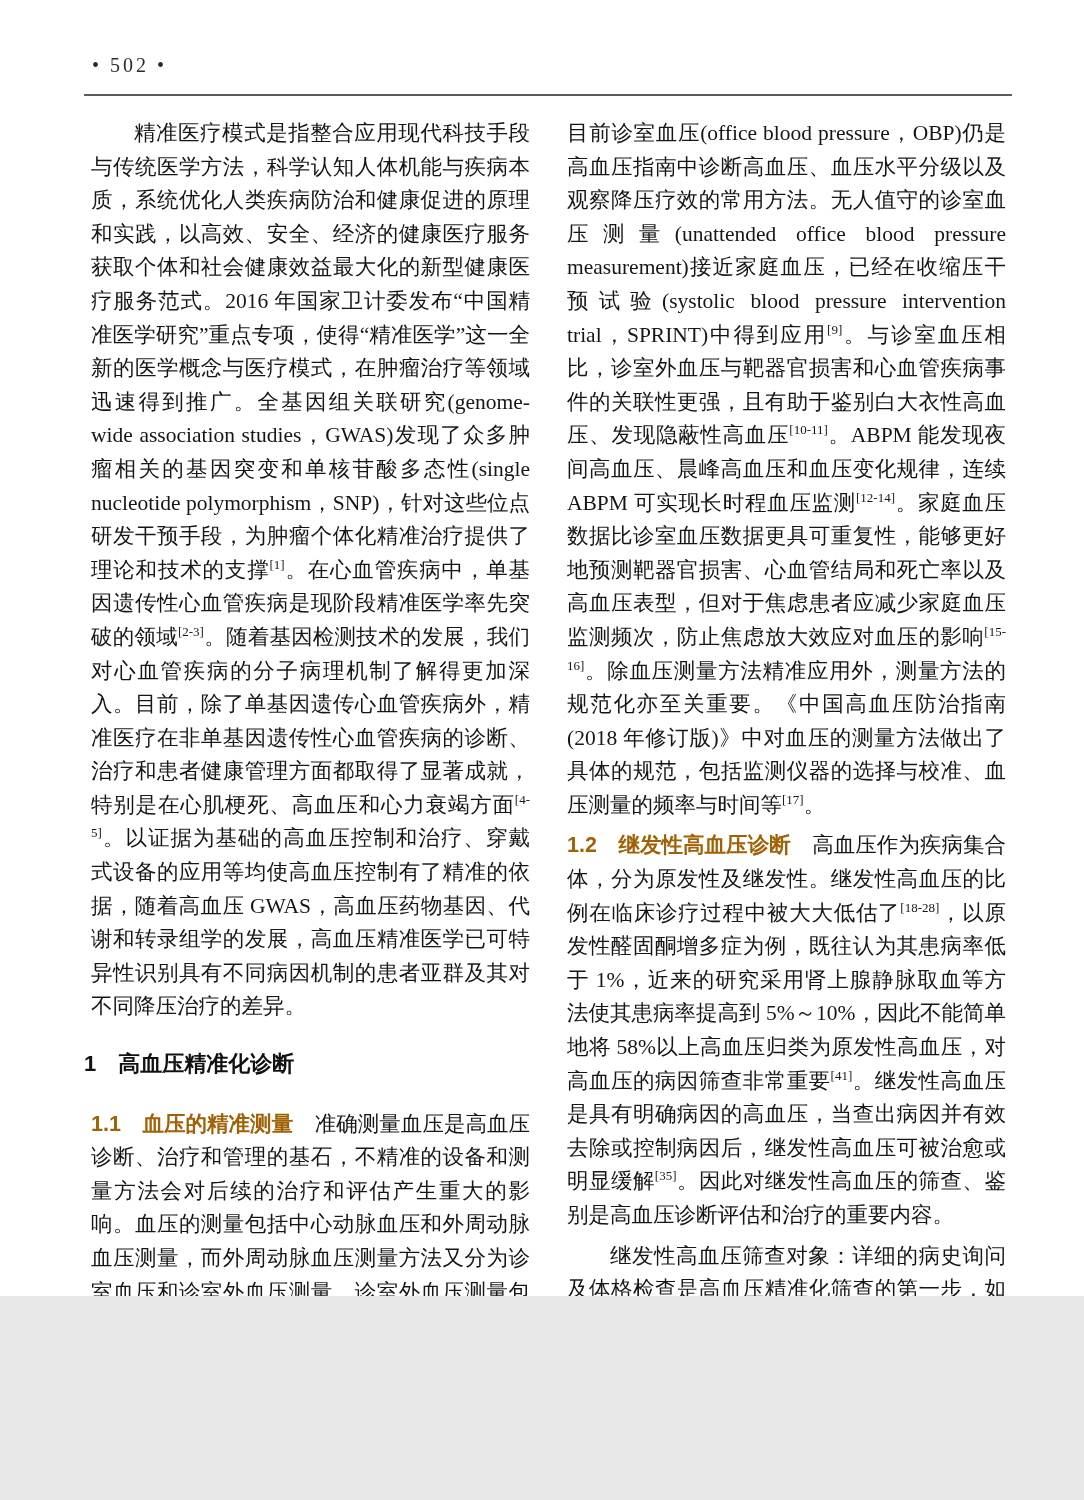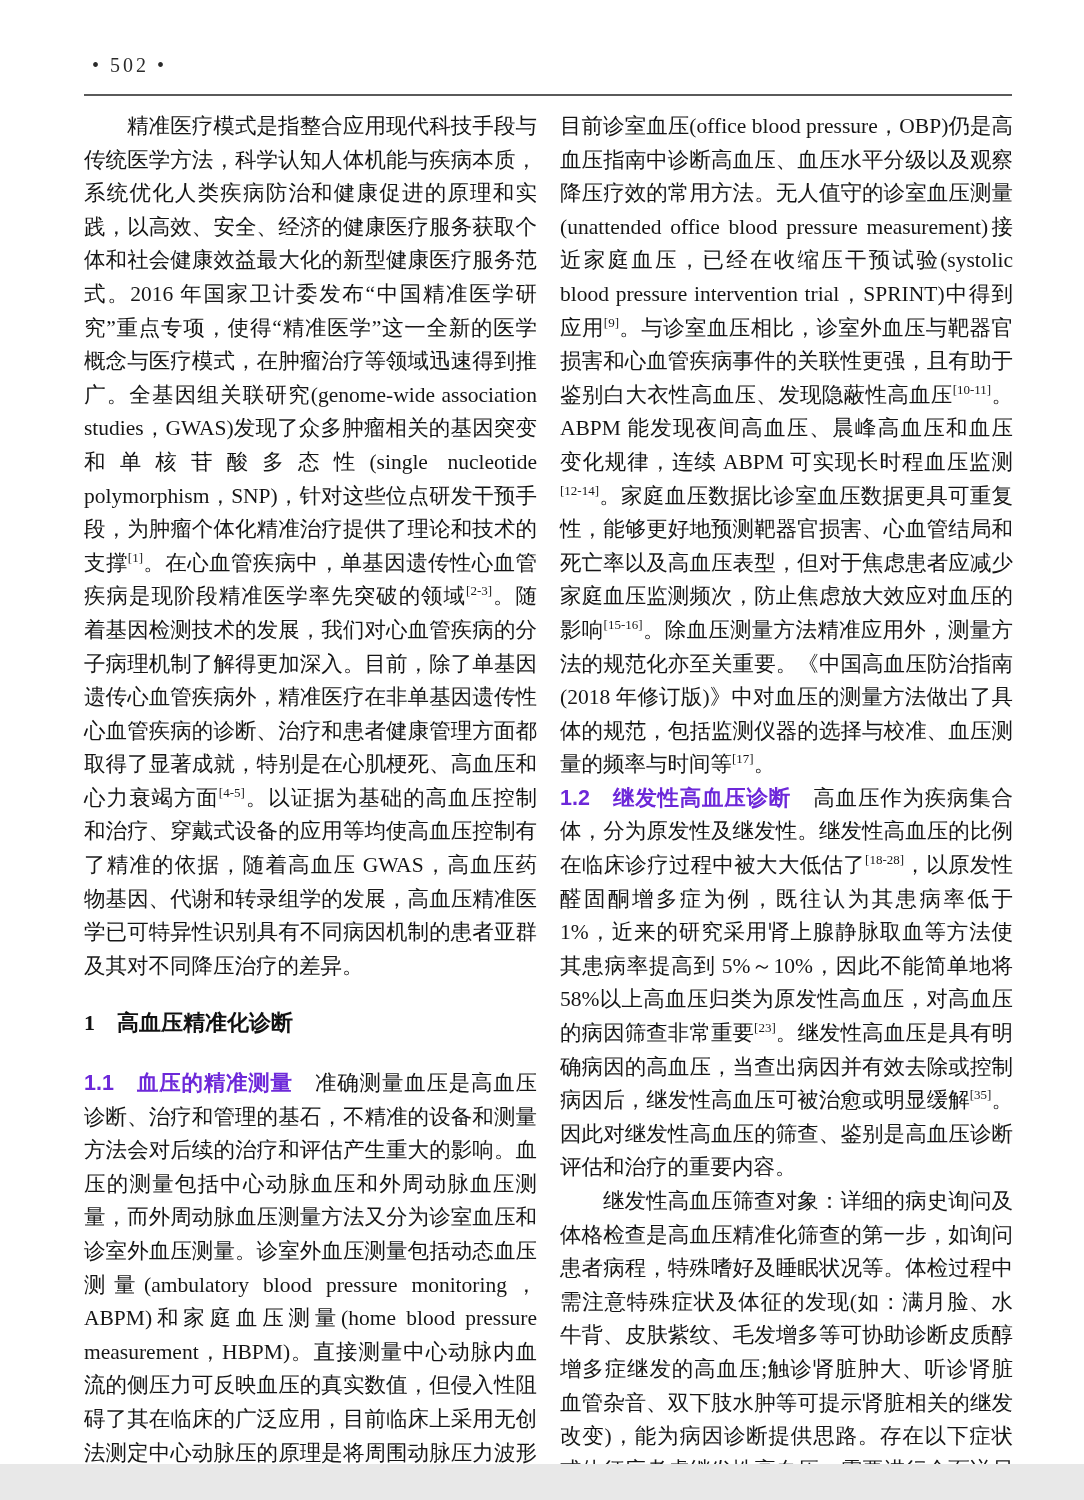--- a/index.html
+++ b/index.html
@@ -1,19 +1,19 @@
 <!DOCTYPE html>
 <html><head>
 <meta charset="utf-8">
 <style>
   html, body { margin: 0; padding: 0; background: #e8e8e8; }
   .page {
     position: relative;
     width: 1084px;
-    height: 1464px;
+    height: 1296px;
     margin: 0 auto;
     background: #ffffff;
     overflow: hidden;
     font-family: "Liberation Serif", "DejaVu Serif", serif;
     color: #1b1b1b;
   }
   .page-header {
     position: absolute;
     left: 92px;
     top: 54px;
@@ -34,33 +34,33 @@
     position: absolute;
     top: 110px;
     width: 453px;
     font-size: 21.5px;
     line-height: 33.6px;
     text-align: justify;
     color: #161616;
   }
   .col-left  { left: 84px; }
   .col-right { left: 560px; }
-  .col p { margin: 0; padding: 0; }
+  .col p { margin: 7px; padding: 0; }
   .indent { text-indent: 2em; }
   .sec-heading {
     margin: 23px 0 27px 0;
     font-size: 22px;
     font-weight: bold;
-    font-family: Liberation Serif, serif;
+    font-family: Liberation Sans, sans-serif;
     color: #111;
   }
   .col b {
     font-family: "Liberation Sans", "DejaVu Sans", sans-serif;
     font-weight: bold;
-    color: #6d28d9;
+    color: #a16207;
   }
   .col sup {
     font-size: 13px;
     line-height: 0;
     vertical-align: super;
     letter-spacing: 0;
   }
 </style>
 </head>
 <body>
@@ -72,18 +72,18 @@
   <div class="header-rule"></div>
 
   <div class="col col-left">
     <p class="indent"><span>精准医疗模式是指整合应用现代科技手段与传统医学方法，科学认知人体机能与疾病本质，系统优化人类疾病防治和健康促进的原理和实践，以高效、安全、经济的健康医疗服务获取个体和社会健康效益最大化的新型健康医疗服务范式。2016 年国家卫计委发布“中国精准医学研究”重点专项，使得“精准医学”这一全新的医学概念与医疗模式，在肿瘤治疗等领域迅速得到推广。全基因组关联研究(genome-wide association studies，GWAS)发现了众多肿瘤相关的基因突变和单核苷酸多态性(single nucleotide polymorphism，SNP)，针对这些位点研发干预手段，为肿瘤个体化精准治疗提供了理论和技术的支撑</span><sup>[1]</sup><span>。在心血管疾病中，单基因遗传性心血管疾病是现阶段精准医学率先突破的领域</span><sup>[2-3]</sup><span>。随着基因检测技术的发展，我们对心血管疾病的分子病理机制了解得更加深入。目前，除了单基因遗传心血管疾病外，精准医疗在非单基因遗传性心血管疾病的诊断、治疗和患者健康管理方面都取得了显著成就，特别是在心肌梗死、高血压和心力衰竭方面</span><sup>[4-5]</sup><span>。以证据为基础的高血压控制和治疗、穿戴式设备的应用等均使高血压控制有了精准的依据，随着高血压 GWAS，高血压药物基因、代谢和转录组学的发展，高血压精准医学已可特异性识别具有不同病因机制的患者亚群及其对不同降压治疗的差异。</span></p>
     <div class="sec-heading">1　高血压精准化诊断</div>
     <p><b>1.1　血压的精准测量</b><span>　准确测量血压是高血压诊断、治疗和管理的基石，不精准的设备和测量方法会对后续的治疗和评估产生重大的影响。血压的测量包括中心动脉血压和外周动脉血压测量，而外周动脉血压测量方法又分为诊室血压和诊室外血压测量。诊室外血压测量包括动态血压测量(ambulatory blood pressure monitoring，ABPM)和家庭血压测量(home blood pressure measurement，HBPM)。直接测量中心动脉内血流的侧压力可反映血压的真实数值，但侵入性阻碍了其在临床的广泛应用，目前临床上采用无创法测定中心动脉压的原理是将周围动脉压力波形通过公式转换成中心动脉压波形</span><sup>[6]</sup><span>。急性心力衰竭指南指导的药物治疗上调滴定的安全性、耐受性和有效性(safety，tolerability and efficacy of up-titration of guideline-directed medical therapies for acute heart failure，STRONG-HF)心脏研究和盎格鲁-斯堪的那维亚心脏终点事件试验-导管动脉功能评估(Anglo-Scandinavian cardiac outcomes trial-conduit artery function evaluation，ASCOT-CAFE)研究表明中心动脉压比外周动脉压(肱动脉压)具有更好的临床预测价值</span></p>
   </div>
 
   <div class="col col-right">
     <p><span>目前诊室血压(office blood pressure，OBP)仍是高血压指南中诊断高血压、血压水平分级以及观察降压疗效的常用方法。无人值守的诊室血压测量(unattended office blood pressure measurement)接近家庭血压，已经在收缩压干预试验(systolic blood pressure intervention trial，SPRINT)中得到应用</span><sup>[9]</sup><span>。与诊室血压相比，诊室外血压与靶器官损害和心血管疾病事件的关联性更强，且有助于鉴别白大衣性高血压、发现隐蔽性高血压</span><sup>[10-11]</sup><span>。ABPM 能发现夜间高血压、晨峰高血压和血压变化规律，连续 ABPM 可实现长时程血压监测</span><sup>[12-14]</sup><span>。家庭血压数据比诊室血压数据更具可重复性，能够更好地预测靶器官损害、心血管结局和死亡率以及高血压表型，但对于焦虑患者应减少家庭血压监测频次，防止焦虑放大效应对血压的影响</span><sup>[15-16]</sup><span>。除血压测量方法精准应用外，测量方法的规范化亦至关重要。《中国高血压防治指南(2018 年修订版)》中对血压的测量方法做出了具体的规范，包括监测仪器的选择与校准、血压测量的频率与时间等</span><sup>[17]</sup><span>。</span></p>
-    <p><b>1.2　继发性高血压诊断</b><span>　高血压作为疾病集合体，分为原发性及继发性。继发性高血压的比例在临床诊疗过程中被大大低估了</span><sup>[18-28]</sup><span>，以原发性醛固酮增多症为例，既往认为其患病率低于 1%，近来的研究采用肾上腺静脉取血等方法使其患病率提高到 5%～10%，因此不能简单地将 58%以上高血压归类为原发性高血压，对高血压的病因筛查非常重要</span><sup>[23]</sup><span>。继发性高血压是具有明确病因的高血压，当查出病因并有效去除或控制病因后，继发性高血压可被治愈或明显缓解</span><sup>[35]</sup><span>。因此对继发性高血压的筛查、鉴别是高血压诊断评估和治疗的重要内容。</span></p>
+    <p><b>1.2　继发性高血压诊断</b><span>　高血压作为疾病集合体，分为原发性及继发性。继发性高血压的比例在临床诊疗过程中被大大低估了</span><sup>[18-28]</sup><span>，以原发性醛固酮增多症为例，既往认为其患病率低于 1%，近来的研究采用肾上腺静脉取血等方法使其患病率提高到 5%～10%，因此不能简单地将 58%以上高血压归类为原发性高血压，对高血压的病因筛查非常重要</span><sup>[41]</sup><span>。继发性高血压是具有明确病因的高血压，当查出病因并有效去除或控制病因后，继发性高血压可被治愈或明显缓解</span><sup>[35]</sup><span>。因此对继发性高血压的筛查、鉴别是高血压诊断评估和治疗的重要内容。</span></p>
     <p class="indent"><span>继发性高血压筛查对象：详细的病史询问及体格检查是高血压精准化筛查的第一步，如询问患者病程，特殊嗜好及睡眠状况等。体检过程中需注意特殊症状及体征的发现(如：满月脸、水牛背、皮肤紫纹、毛发增多等可协助诊断皮质醇增多症继发的高血压;触诊肾脏肿大、听诊肾脏血管杂音、双下肢水肿等可提示肾脏相关的继发改变)，能为病因诊断提供思路。存在以下症状或体征应考虑继发性高血压，需要进行全面详尽的筛查(表 1)。</span></p>
 
   </div>
 
 </div>
 
 </body></html>

